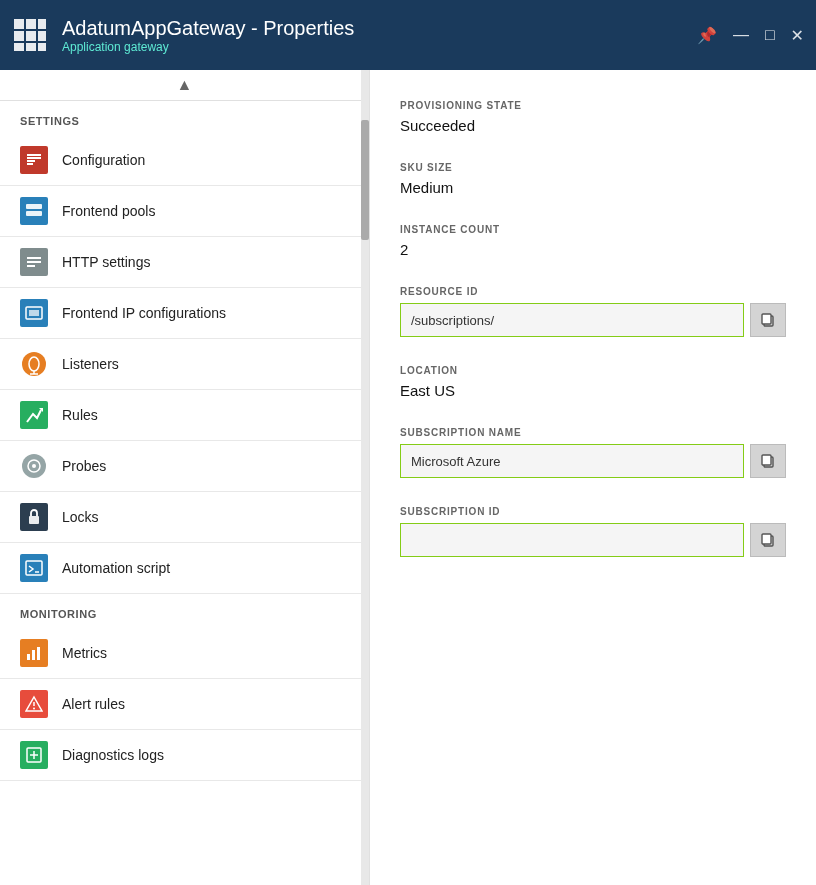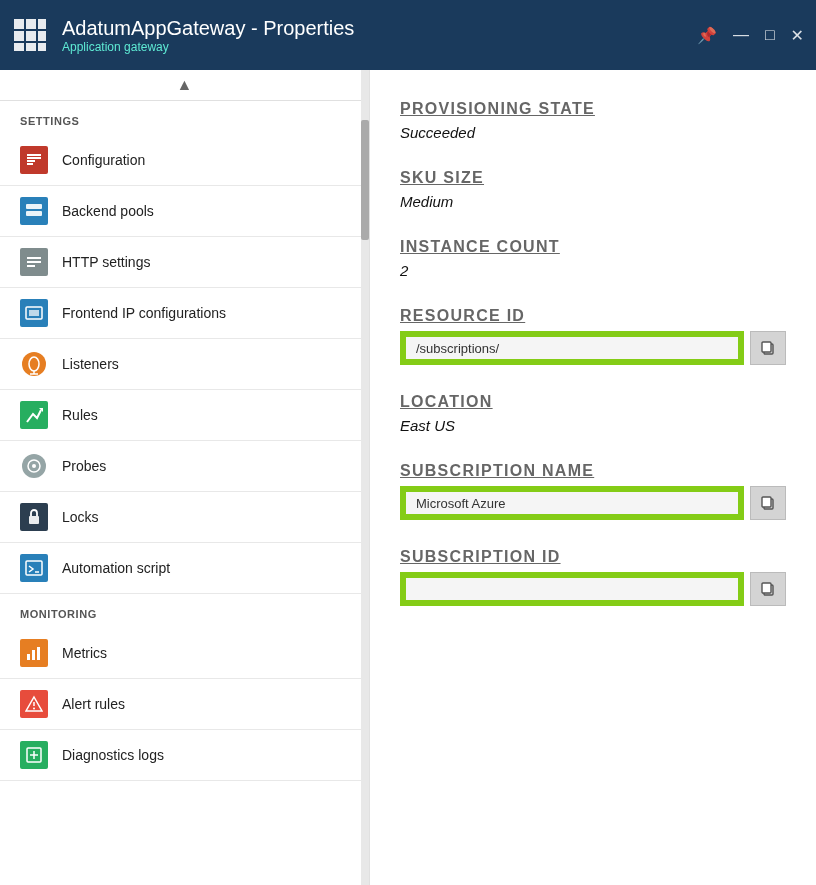--- a/index.html
+++ b/index.html
@@ -107,42 +107,40 @@
     .right-panel {
       flex: 1;
       padding: 30px 30px;
       overflow-y: auto;
       background: white;
     }
     .field-section {
       margin-bottom: 28px;
     }
     .field-label {
-      font-size: 16px;
+      font-size: 10px;
       font-weight: 600;
       color: #666;
       letter-spacing: 0.08em;
       margin-bottom: 6px;
       text-transform: uppercase;
-      text-decoration: underline;
     }
     .field-value {
       font-size: 15px;
       color: #111;
-      font-style: italic;
     }
     .field-input-row {
       display: flex;
       align-items: center;
       gap: 6px;
     }
     .field-input {
       flex: 1;
       height: 34px;
-      border: 6px solid #84cc16;
+      border: 1px solid #84cc16;
       background: #f5f5f5;
       padding: 0 10px;
       font-size: 13px;
       color: #333;
       outline: none;
     }
     .copy-btn {
       width: 36px;
       height: 34px;
       background: #d4d4d4;
@@ -238,21 +236,21 @@
       <span class="sidebar-item-label">Configuration</span>
     </div>
 
     <div class="sidebar-item">
       <div class="icon-box icon-backend">
         <svg width="18" height="18" viewBox="0 0 18 18">
             <rect x="1" y="2" width="16" height="5" rx="1" fill="white" opacity="0.9"></rect>
             <rect x="1" y="9" width="16" height="5" rx="1" fill="white" opacity="0.9"></rect>
           </svg>
       </div>
-      <span class="sidebar-item-label">Backend pools</span>
+      <span class="sidebar-item-label">Frontend pools</span>
     </div>
 
     <div class="sidebar-item">
       <div class="icon-box icon-http">
         <svg width="18" height="18" viewBox="0 0 18 18">
             <line x1="2" y1="5" x2="16" y2="5" stroke="white" stroke-width="2"></line>
             <line x1="2" y1="9" x2="16" y2="9" stroke="white" stroke-width="2"></line>
             <line x1="2" y1="13" x2="10" y2="13" stroke="white" stroke-width="2"></line>
           </svg>
       </div>

